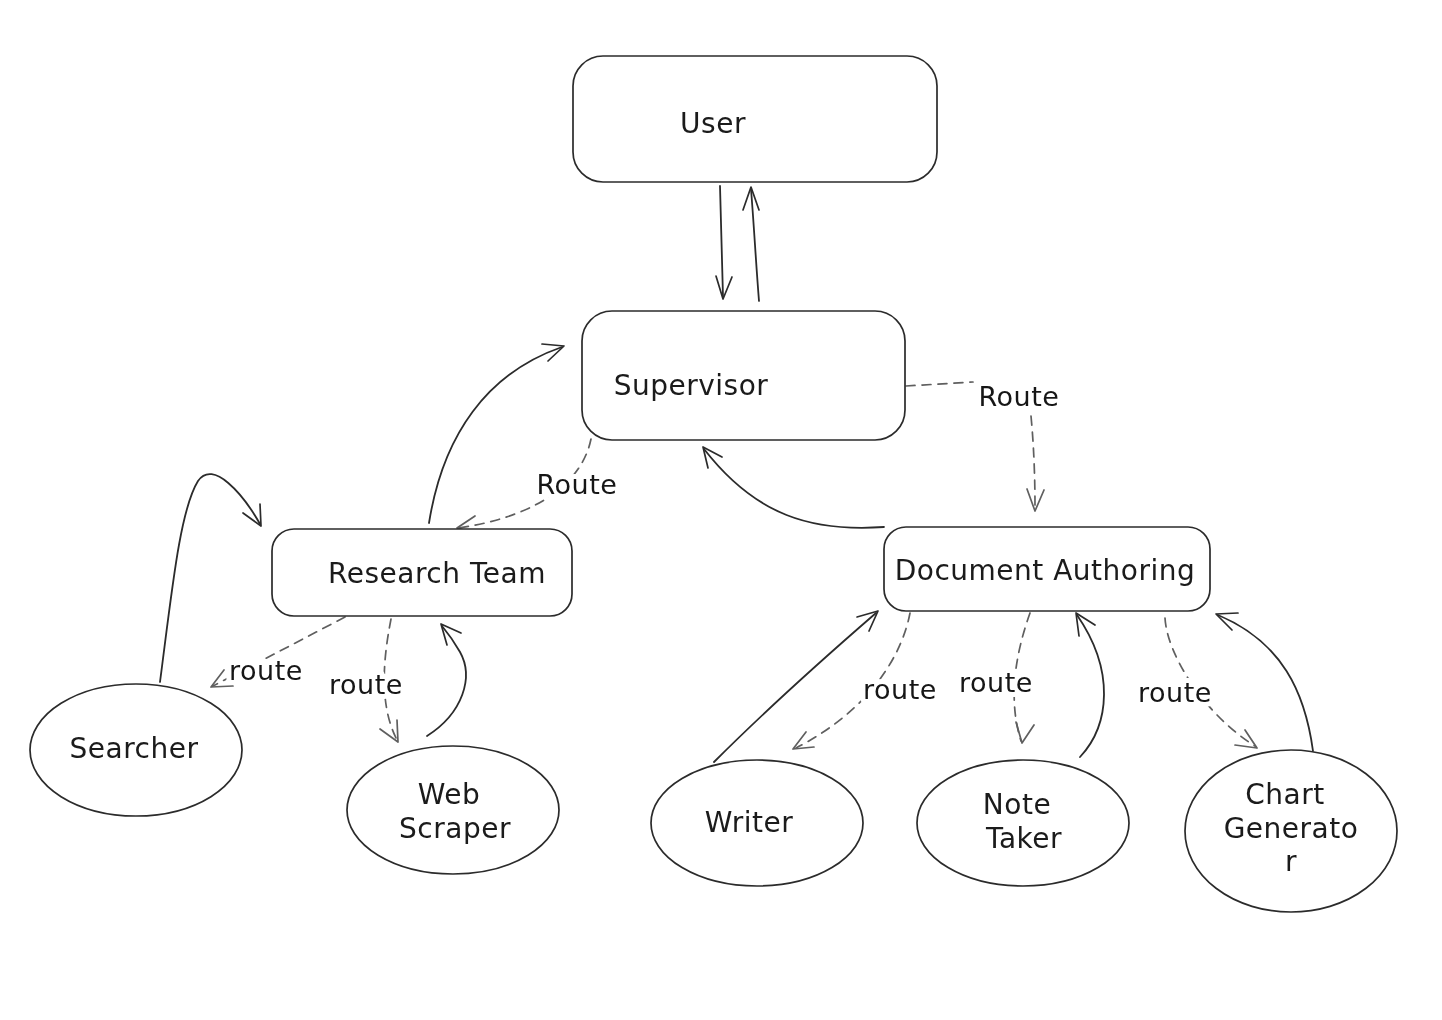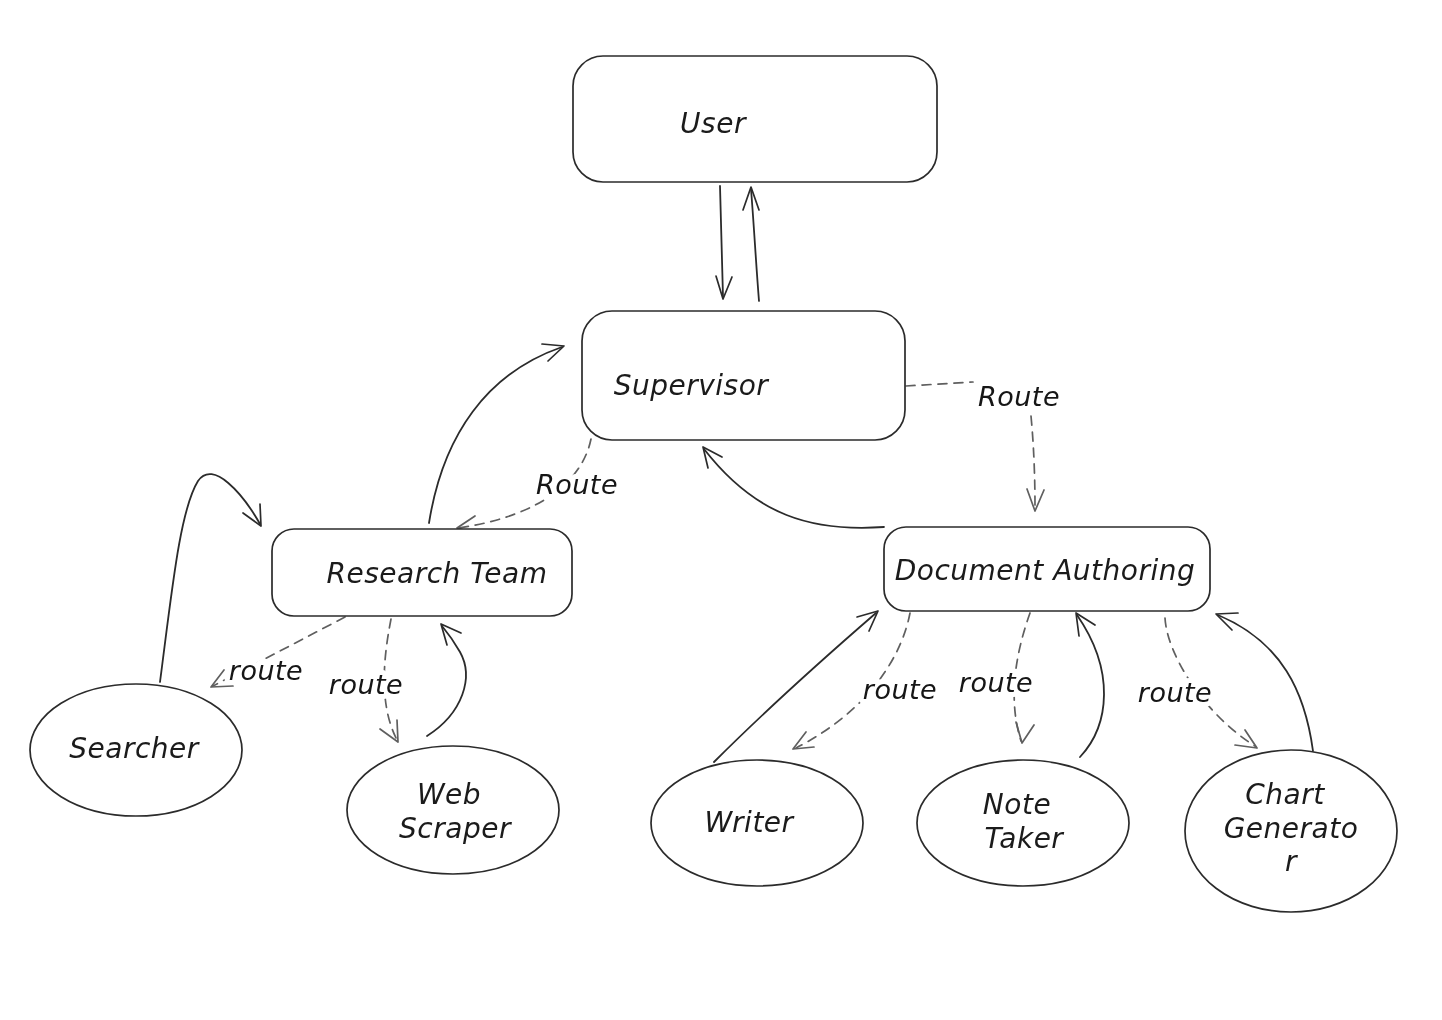--- a/index.html
+++ b/index.html
@@ -7,21 +7,20 @@
     padding: 0;
     background: #ffffff;
     width: 1442px;
     height: 1020px;
     overflow: hidden;
   }
   #canvas-wrap {
     position: relative;
     width: 1442px;
     height: 1020px;
-    font-style: italic;
   }
   svg {
     display: block;
     font-family: "DejaVu Sans", "Liberation Sans", sans-serif;
   }
   .solid  { fill: none; stroke-width: 1.8; stroke-linecap: round; stroke-linejoin: round; }
   .dashed { fill: none; stroke-width: 1.7; stroke-linecap: round; stroke-dasharray: 9 7; }
   .head   { fill: none; stroke-width: 1.7; stroke-linecap: round; stroke-dasharray: none; }
   .shape  { fill: #ffffff; stroke-width: 1.7; }
   .node-label {

